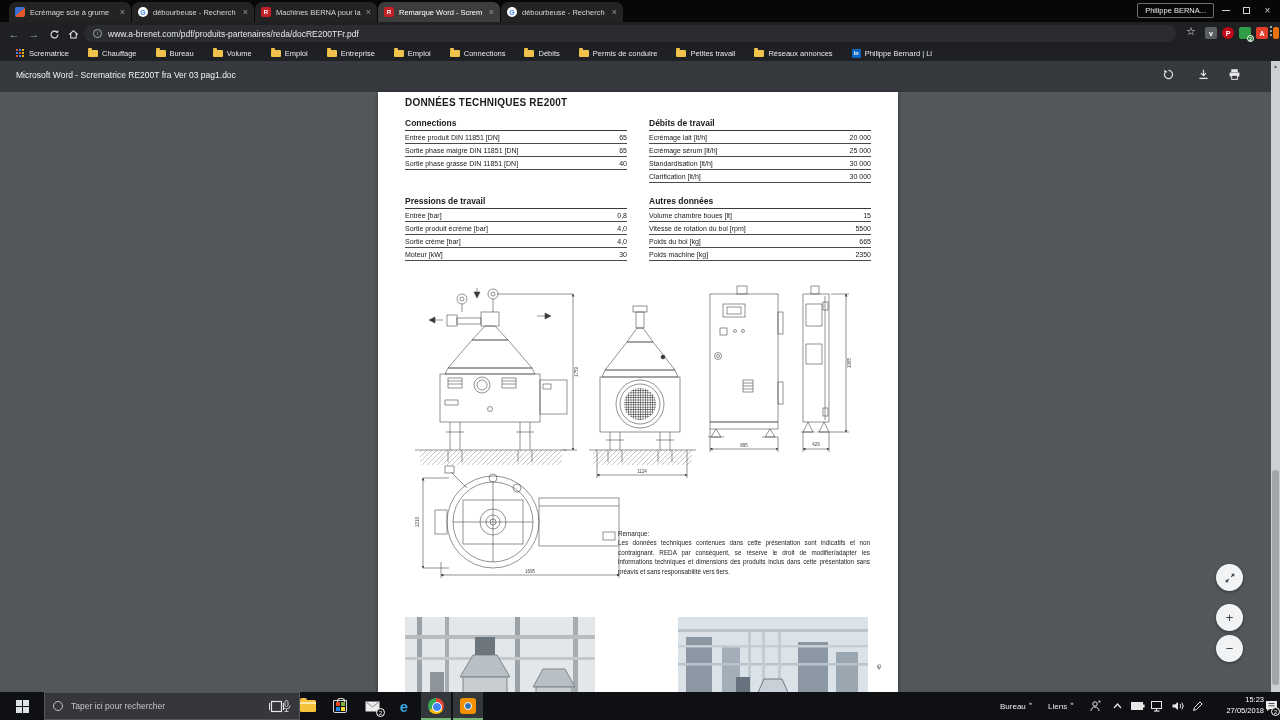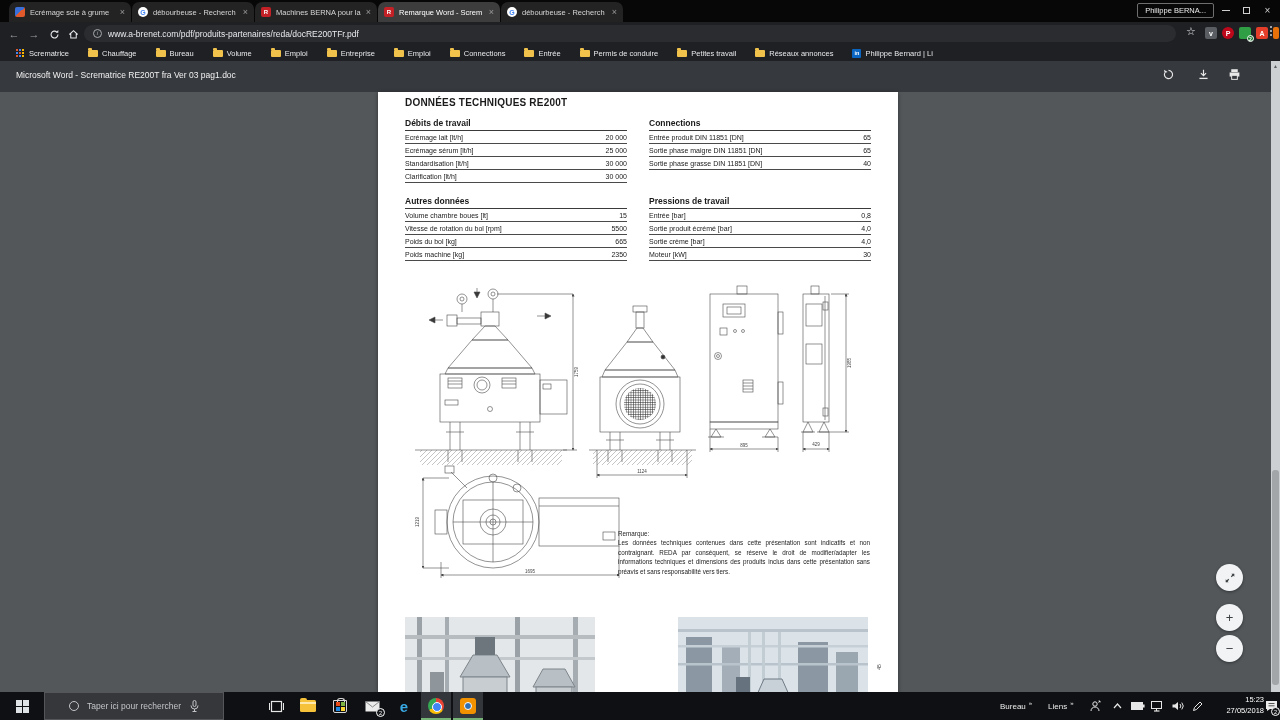--- a/index.html
+++ b/index.html
@@ -84,21 +84,21 @@
   
   #sb-track{left:1271px;top:61px;width:9px;height:631px;background:#cdd0d2}
   #sb-up{left:1271px;top:61px;width:9px;height:11px;color:#5a5a5a;font-size:5px;text-align:center;line-height:11px}
   #sb-thumb{left:1272px;top:470px;width:7px;height:215px;background:#a3a6a8;border-radius:3px}
 
   
   #taskbar{left:0;top:692px;width:1280px;height:28px;background:#0f1013;color:#e6e6e6}
   #start{left:0;top:0;width:44px;height:28px;display:flex;align-items:center;justify-content:center}
   #start .wl{display:grid;grid-template-columns:6px 6px;grid-template-rows:6px 6px;gap:1px}
   #start .wl i{background:#dfe3e6}
-  #tsearch{left:44px;top:0;width:180px;height:28px;background:#36373b;border:1px solid #55565a;display:flex;align-items:center;gap:8px;padding:0 24px;color:#c3c5c8;font-size:8.5px}
+  #tsearch{left:44px;top:0;width:256px;height:28px;background:#36373b;border:1px solid #55565a;display:flex;align-items:center;gap:8px;padding:0 8px;color:#c3c5c8;font-size:8.5px}
   #tsearch .ring{width:10px;height:10px;border:1.4px solid #c3c5c8;border-radius:50%;flex:none}
   #tsearch .mic{margin-left:auto}
   .tkic{top:0;width:30px;height:28px;position:absolute;display:flex;align-items:center;justify-content:center}
   .tkic.open{background:#33363a;box-shadow:inset 0 -2px 0 #76b376}
   .chrome-logo{width:16px;height:16px;border-radius:50%;background:conic-gradient(#ea4335 0 120deg,#fbbc05 120deg 240deg,#34a853 240deg 360deg);position:relative}
   .chrome-logo::after{content:"";position:absolute;left:4px;top:4px;width:8px;height:8px;border-radius:50%;background:#4285f4;border:1.6px solid #fff}
   .sp-ic{width:16px;height:16px;border-radius:3px;background:#f39200;display:flex;align-items:center;justify-content:center}
   .sp-ic i{width:8px;height:8px;border-radius:50%;background:#2f6fb4;border:1.5px solid #fff}
   .edge-e{color:#38a9e4;font-size:15px;font-weight:bold}
   .store-ic{width:14px;height:13px;border:1px solid #d8d8d8;border-radius:0 0 2px 2px;display:grid;grid-template-columns:4px 4px;grid-template-rows:4px 4px;gap:1px;align-content:center;justify-content:center;position:relative}
@@ -221,21 +221,21 @@
   <span class="bm">
       <span class="folder"></span>
       <span>Emploi</span>
     </span>
   <span class="bm">
       <span class="folder"></span>
       <span>Connections</span>
     </span>
   <span class="bm">
       <span class="folder"></span>
-      <span>Entrée</span>
+      <span>Débits</span>
     </span>
   <span class="bm">
       <span class="folder"></span>
       <span>Permis de conduire</span>
     </span>
   <span class="bm">
       <span class="folder"></span>
       <span>Petites travail</span>
     </span>
   <span class="bm">
@@ -271,89 +271,89 @@
   </span>
 </div>
 
 <div id="content" class="abs"></div>
 
 <div id="page" class="abs">
   <div id="doc-title" class="abs">DONNÉES TECHNIQUES RE200T</div>
 
   <div id="tables" class="abs">
     <div>
+      <div class="ttl">Connections</div>
+      <div class="trow">
+          <span>Entrée produit DIN 11851 [DN]</span>
+          <span>65</span>
+        </div>
+      <div class="trow">
+          <span>Sortie phase maigre DIN 11851 [DN]</span>
+          <span>65</span>
+        </div>
+      <div class="trow">
+          <span>Sortie phase grasse DIN 11851 [DN]</span>
+          <span>40</span>
+        </div>
+    </div>
+    <div>
       <div class="ttl">Débits de travail</div>
       <div class="trow">
           <span>Ecrémage lait [lt/h]</span>
           <span>20 000</span>
         </div>
       <div class="trow">
           <span>Ecrémage sérum [lt/h]</span>
           <span>25 000</span>
         </div>
       <div class="trow">
           <span>Standardisation  [lt/h]</span>
           <span>30 000</span>
         </div>
       <div class="trow">
           <span>Clarification [lt/h]</span>
           <span>30 000</span>
         </div>
     </div>
     <div>
-      <div class="ttl">Connections</div>
-      <div class="trow">
-          <span>Entrée produit DIN 11851 [DN]</span>
-          <span>65</span>
-        </div>
-      <div class="trow">
-          <span>Sortie phase maigre DIN 11851 [DN]</span>
-          <span>65</span>
-        </div>
-      <div class="trow">
-          <span>Sortie phase grasse DIN 11851 [DN]</span>
-          <span>40</span>
+      <div class="ttl">Pressions de travail</div>
+      <div class="trow">
+          <span>Entrée [bar]</span>
+          <span>0,8</span>
+        </div>
+      <div class="trow">
+          <span>Sortie produit écrémé [bar]</span>
+          <span>4,0</span>
+        </div>
+      <div class="trow">
+          <span>Sortie crème [bar]</span>
+          <span>4,0</span>
+        </div>
+      <div class="trow">
+          <span>Moteur [kW]</span>
+          <span>30</span>
         </div>
     </div>
     <div>
       <div class="ttl">Autres données</div>
       <div class="trow">
           <span>Volume chambre boues [lt]</span>
           <span>15</span>
         </div>
       <div class="trow">
           <span>Vitesse de rotation du bol [rpm]</span>
           <span>5500</span>
         </div>
       <div class="trow">
           <span>Poids du bol [kg]</span>
           <span>665</span>
         </div>
       <div class="trow">
           <span>Poids machine [kg]</span>
           <span>2350</span>
-        </div>
-    </div>
-    <div>
-      <div class="ttl">Pressions de travail</div>
-      <div class="trow">
-          <span>Entrée [bar]</span>
-          <span>0,8</span>
-        </div>
-      <div class="trow">
-          <span>Sortie produit écrémé [bar]</span>
-          <span>4,0</span>
-        </div>
-      <div class="trow">
-          <span>Sortie crème [bar]</span>
-          <span>4,0</span>
-        </div>
-      <div class="trow">
-          <span>Moteur [kW]</span>
-          <span>30</span>
         </div>
     </div>
   </div>
 
   <svg id="drawings" class="abs" width="466" height="300" viewBox="0 0 466 300" stroke="#4a4a4a" stroke-width="0.6" fill="none">
     <defs>
       <pattern id="gh" patternUnits="userSpaceOnUse" width="5" height="5">
           <line x1="0" y1="5" x2="5" y2="0" stroke="#8a8a8a" stroke-width="0.5"></line>
         </pattern>
       <pattern id="fan" patternUnits="userSpaceOnUse" width="2.4" height="2.4">

